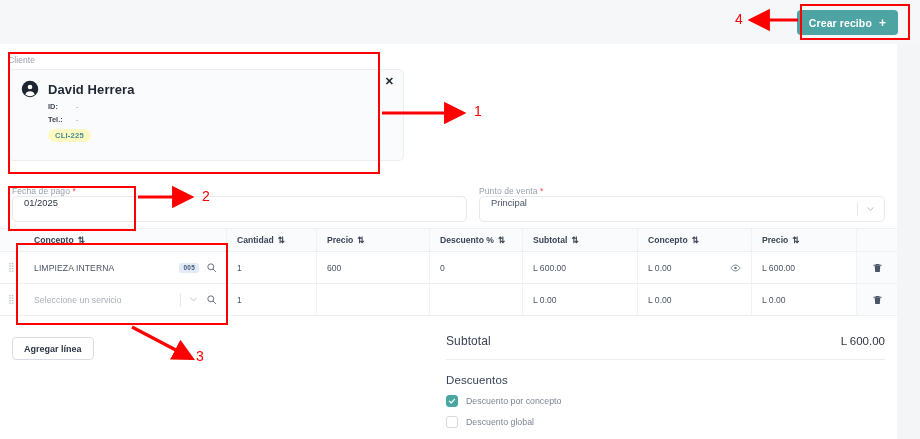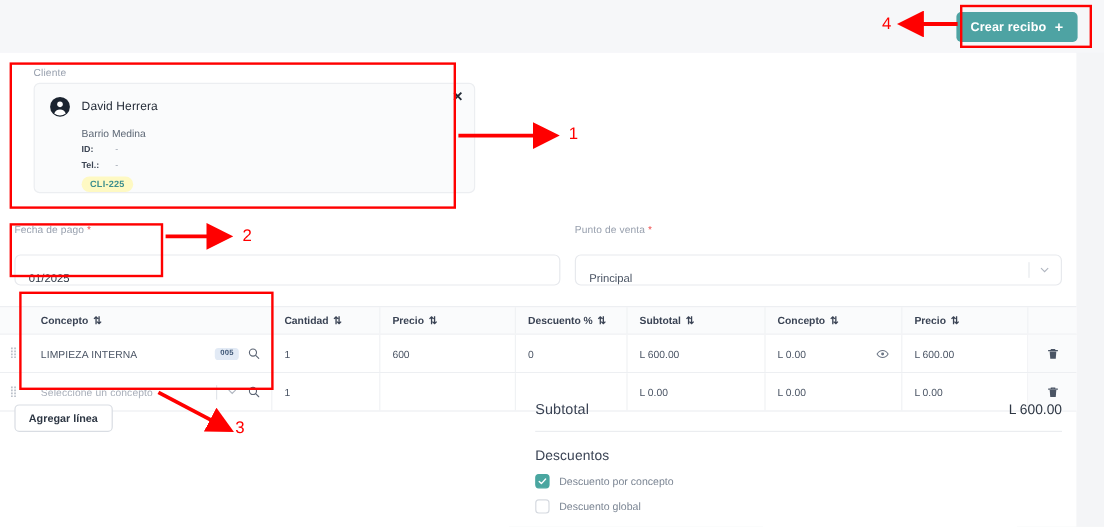--- a/index.html
+++ b/index.html
@@ -34,70 +34,70 @@
     width: 897px; height: 395px;
     background: #ffffff;
   }
 
   
   .field-label {
     font-size: 8.5px; color: #98a0ae; letter-spacing: .1px;
   }
   .field-label .req { color: #ef4444; }
 
-  .client-wrap { position: absolute; left: 28px; top: 11px; width: 368px; }
+  .client-wrap { position: absolute; left: 8px; top: 11px; width: 396px; }
   .client-card {
     margin-top: 4px;
     background: #fafbfc;
     border: 1px solid #eceef1;
     border-radius: 5px;
     height: 92px;
     position: relative;
     padding: 10px 12px;
   }
   .client-close {
     position: absolute; right: 9px; top: 6px;
     font-size: 11px; color: #222a35; font-weight: bold;
     cursor: pointer; line-height: 1;
   }
   .client-head { display: flex; align-items: center; gap: 9px; }
   .avatar-ic { width: 18px; height: 18px; flex: 0 0 18px; display:block; }
-  .client-name { font-size: 10px; color: #1f2733; font-weight: normal; letter-spacing: .1px; }
+  .client-name { font-size: 13px; color: #1f2733; font-weight: bold; letter-spacing: .1px; }
   .client-addr { font-size: 8.6px; color: #5d6775; margin-top: 8px; margin-left: 27px; }
   .client-kv { margin-left: 27px; margin-top: 4px; font-size: 7.4px; color: #3c4554; display: flex; }
   .client-kv .k { font-weight: bold; width: 28px; }
   .client-kv .v { color: #9aa2ae; }
   .client-badge {
     margin-left: 27px; margin-top: 5px; display: inline-block;
     background: #fef9c3; color: #3f8f8f;
     font-size: 7.6px; font-weight: bold;
     padding: 2px 7px; border-radius: 9px; letter-spacing: .2px;
   }
 
   
   .form-row { position: absolute; left: 12px; top: 142px; width: 873px; }
   .fld { position: absolute; }
   .fld-date { left: 0; width: 455px; }
   .fld-pos  { left: 467px; width: 406px; }
   .input-box {
-    margin-top: 16px; height: 26px;
+    margin-top: 0; height: 26px;
     border: 1px solid #e7e9ed; border-radius: 5px;
-    background: #fff; display: flex; align-items: flex-end;
+    background: #fff; display: flex; align-items: flex-start;
     padding: 0 11px; font-size: 9.4px; color: #2e3744;
     position: relative;
   }
   .input-box.sel { color: #4a5464; }
   .sel-caret {
     position: absolute; right: 8px; top: 50%; transform: translateY(-50%);
     display: flex; align-items: center; gap: 7px;
   }
   .sel-divider { width: 1px; height: 13px; background: #e7e9ed; display: inline-block; }
 
   
-  .table { position: absolute; left: 0; top: 211px; width: 897px; }
+  .table { position: absolute; left: 0; top: 184px; width: 897px; }
   .trow { display: flex; width: 897px; }
   .thead { background: #fafbfc; height: 24px; border-top: 1px solid #edeff2; border-bottom: 1px solid #edeff2;}
   .thead .cell {
     font-size: 8.6px; font-weight: bold; color: #3a4354;
     display: flex; align-items: center; gap: 4px;
   }
   .tbody-row { height: 32px; border-bottom: 1px solid #edeff2; background: #fff; }
   .tbody-row .cell { font-size: 8.6px; color: #4a5464; display: flex; align-items: center; }
   .cell { padding: 0 0 0 10px; position: relative; overflow: hidden; border-right: 1px solid #f0f2f4;}
   .c-grip  { width: 24px; padding-left: 8px; border-right: none; }
@@ -176,21 +176,20 @@
       <div class="client-card">
         <div class="client-close">✕</div>
         <div class="client-head">
           <svg class="avatar-ic" viewBox="0 0 24 24">
             <circle cx="12" cy="12" r="11" fill="#1b2430"></circle>
             <circle cx="12" cy="9.3" r="3.1" fill="#ffffff"></circle>
             <path d="M5.6 19.4a6.8 6.8 0 0 1 12.8 0 11 11 0 0 1-12.8 0z" fill="#ffffff"></path>
           </svg>
           <span class="client-name">David Herrera</span>
         </div>
-        <div class="client-addr">Barrio Medina</div>
         <div class="client-kv">
           <span class="k">ID:</span>
           <span class="v">-</span>
         </div>
         <div class="client-kv">
           <span class="k">Tel.:</span>
           <span class="v">-</span>
         </div>
         <div class="client-badge">CLI-225</div>
       </div>
@@ -302,21 +301,21 @@
           </svg>
         </div>
       </div>
 
       <div class="trow tbody-row">
         <div class="cell c-grip">
           <span class="grip-ic">⣿</span>
         </div>
         <div class="cell c-conc">
           <span class="concept-inner">
-            <span class="concept-text ph">Seleccione un concepto</span>
+            <span class="concept-text ph">Seleccione un servicio</span>
             <span class="mini-div"></span>
             <svg width="11" height="11" viewBox="0 0 24 24" style="margin-right:7px">
               <path d="M6 9l6 6 6-6" fill="none" stroke="#b0b6c0" stroke-width="2" stroke-linecap="round"></path>
             </svg>
             <svg width="11" height="11" viewBox="0 0 24 24">
               <circle cx="10.5" cy="10.5" r="6.5" fill="none" stroke="#5c6574" stroke-width="2"></circle>
               <path d="M15.4 15.4L21 21" stroke="#5c6574" stroke-width="2" stroke-linecap="round"></path>
             </svg>
           </span>
         </div>

